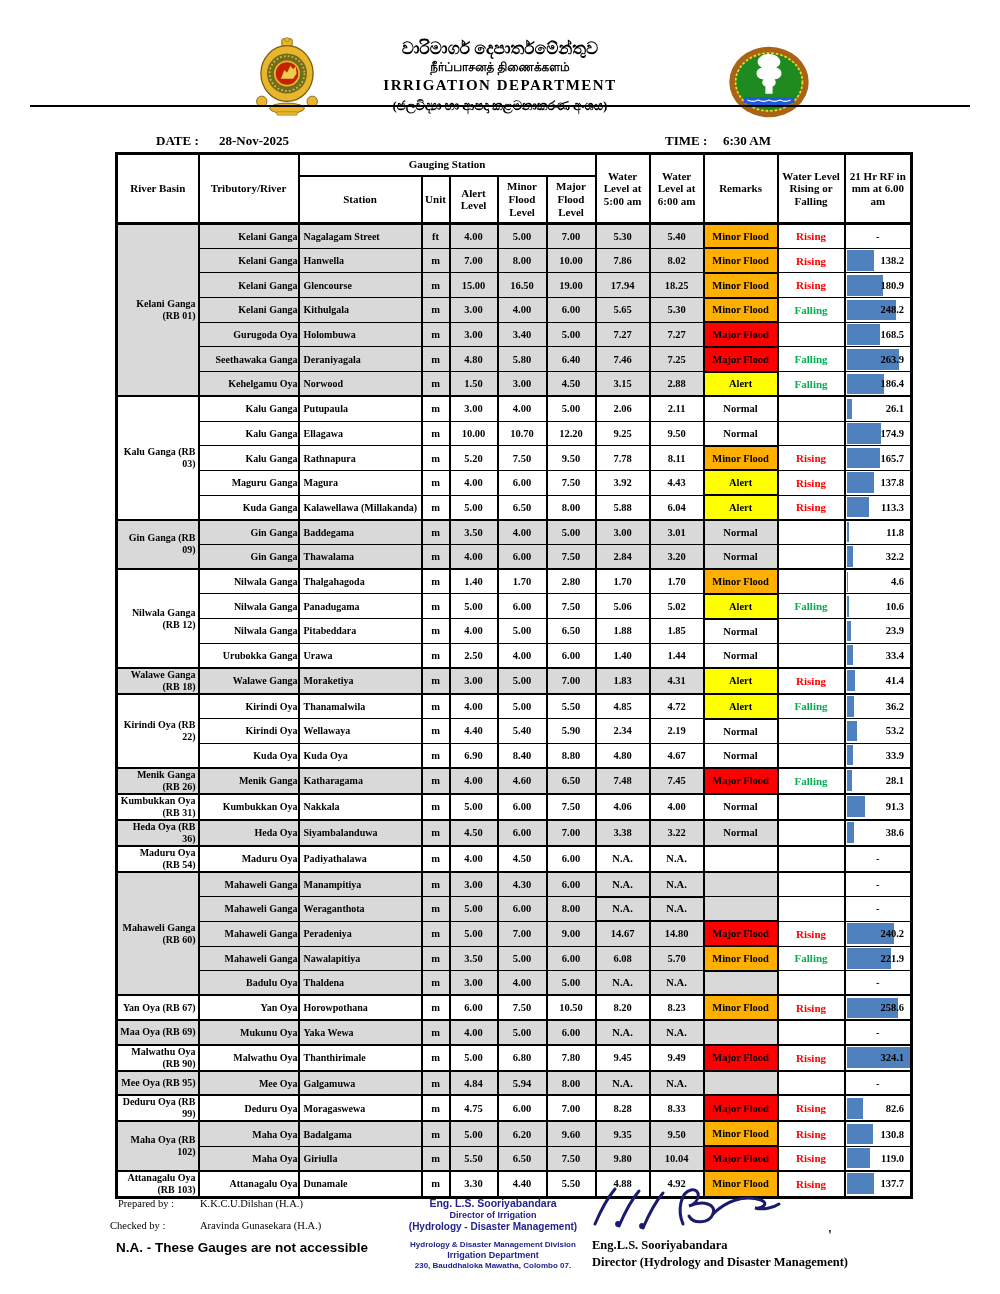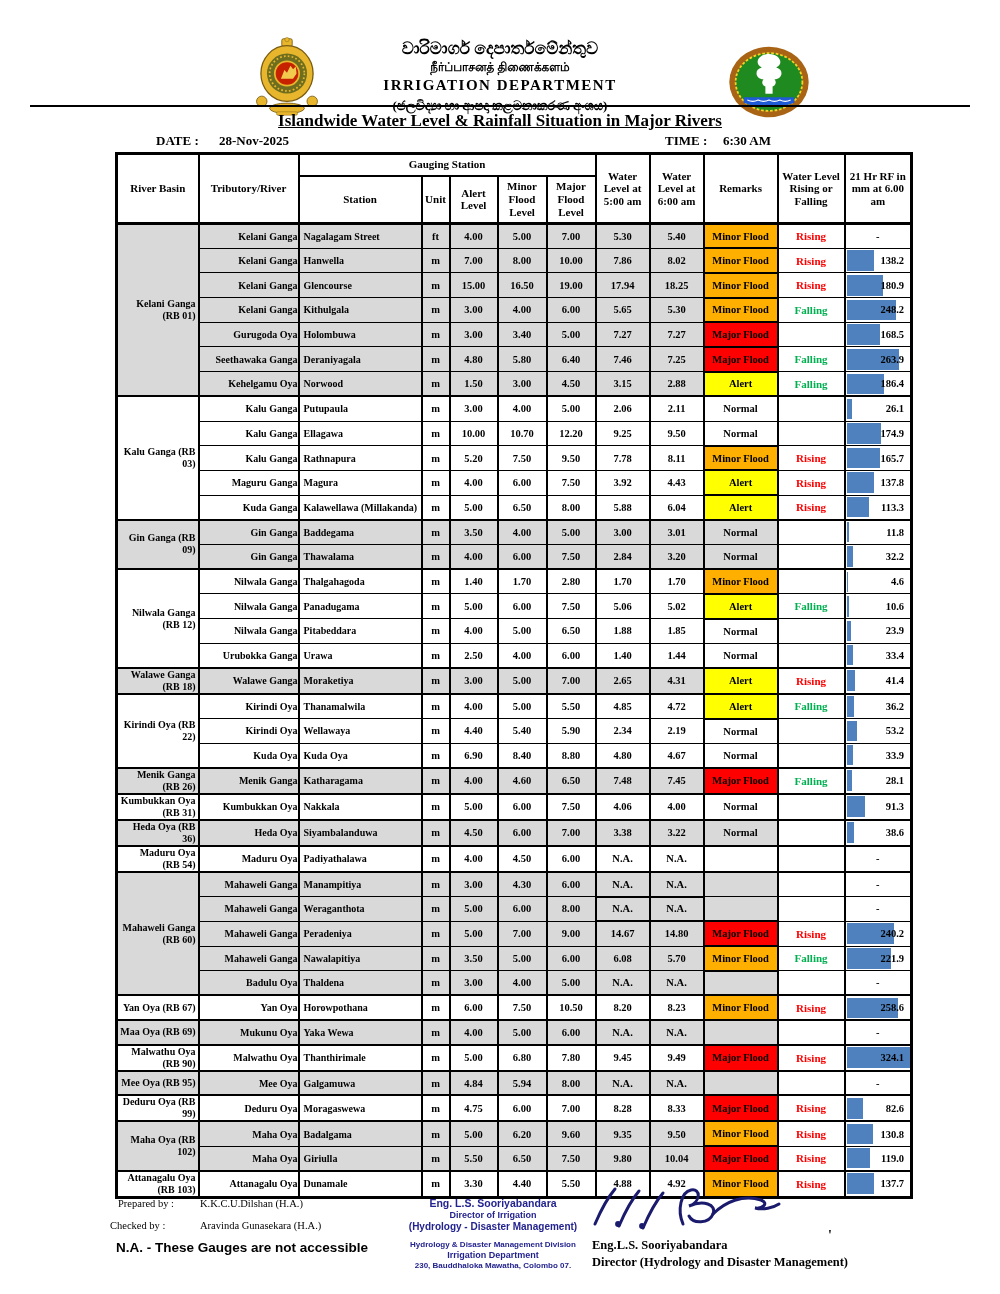--- a/index.html
+++ b/index.html
@@ -128,21 +128,20 @@
     </svg>
   </div>
 
   <div class="org-block">
     <div class="org-si">වාරිමාර්ග දෙපාර්තමේන්තුව</div>
     <div class="org-ta">நீர்ப்பாசனத் திணைக்களம்</div>
     <div class="org-en">IRRIGATION DEPARTMENT</div>
     <div class="org-div">(ජලවිද්‍යා හා ආපදා කළමනාකරණ අංශය)</div>
   </div>
   <div class="top-rule"></div>
-  <div class="doc-title">Islandwide Water Level &amp; Rainfall Situation in Major Rivers</div>
   <span class="dt-label" id="date-label">DATE :</span>
   <span class="dt-value" id="date-value">28-Nov-2025</span>
   <span class="dt-label" id="time-label">TIME :</span>
   <span class="dt-value" id="time-value">6:30 AM</span>
 
   <table class="wl">
     <colgroup>
       <col style="width:82px">
         <col style="width:100px">
         <col style="width:123px">
@@ -468,21 +467,21 @@
           </td>
         </tr>
         <tr class="shaded group-start">
           <td class="basin" rowspan="1">Walawe Ganga (RB 18)</td>
           <td class="trib">Walawe Ganga</td>
           <td class="station">Moraketiya</td>
           <td class="num">m</td>
           <td class="num">3.00</td>
           <td class="num">5.00</td>
           <td class="num">7.00</td>
-          <td class="num">2.65</td>
+          <td class="num">1.83</td>
           <td class="num">4.31</td>
           <td class="remark alert">Alert</td>
           <td class="trend rising">Rising</td>
           <td class="rf">
             <span class="bar" style="width: 12.8%;"></span>
             <span class="val">41.4</span>
           </td>
         </tr>
         <tr class="group-start">
           <td class="basin" rowspan="3">Kirindi Oya (RB 22)</td>

